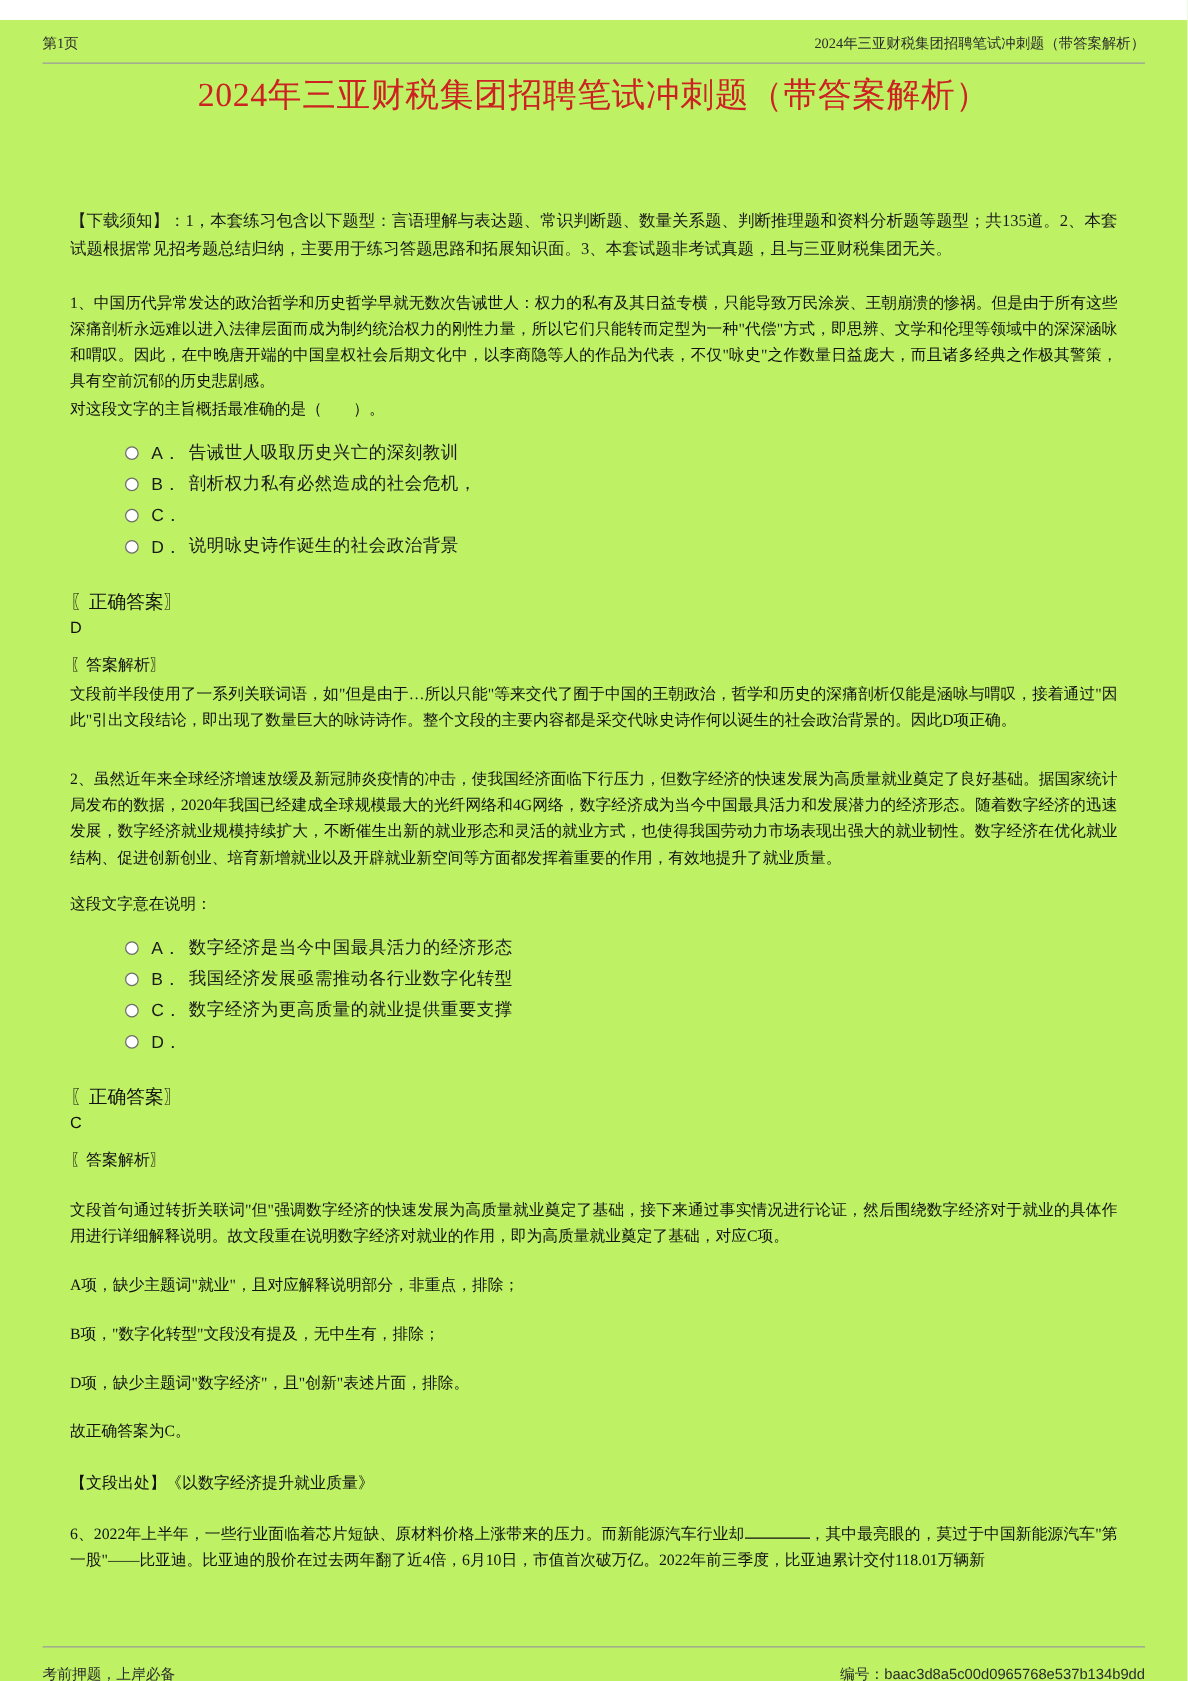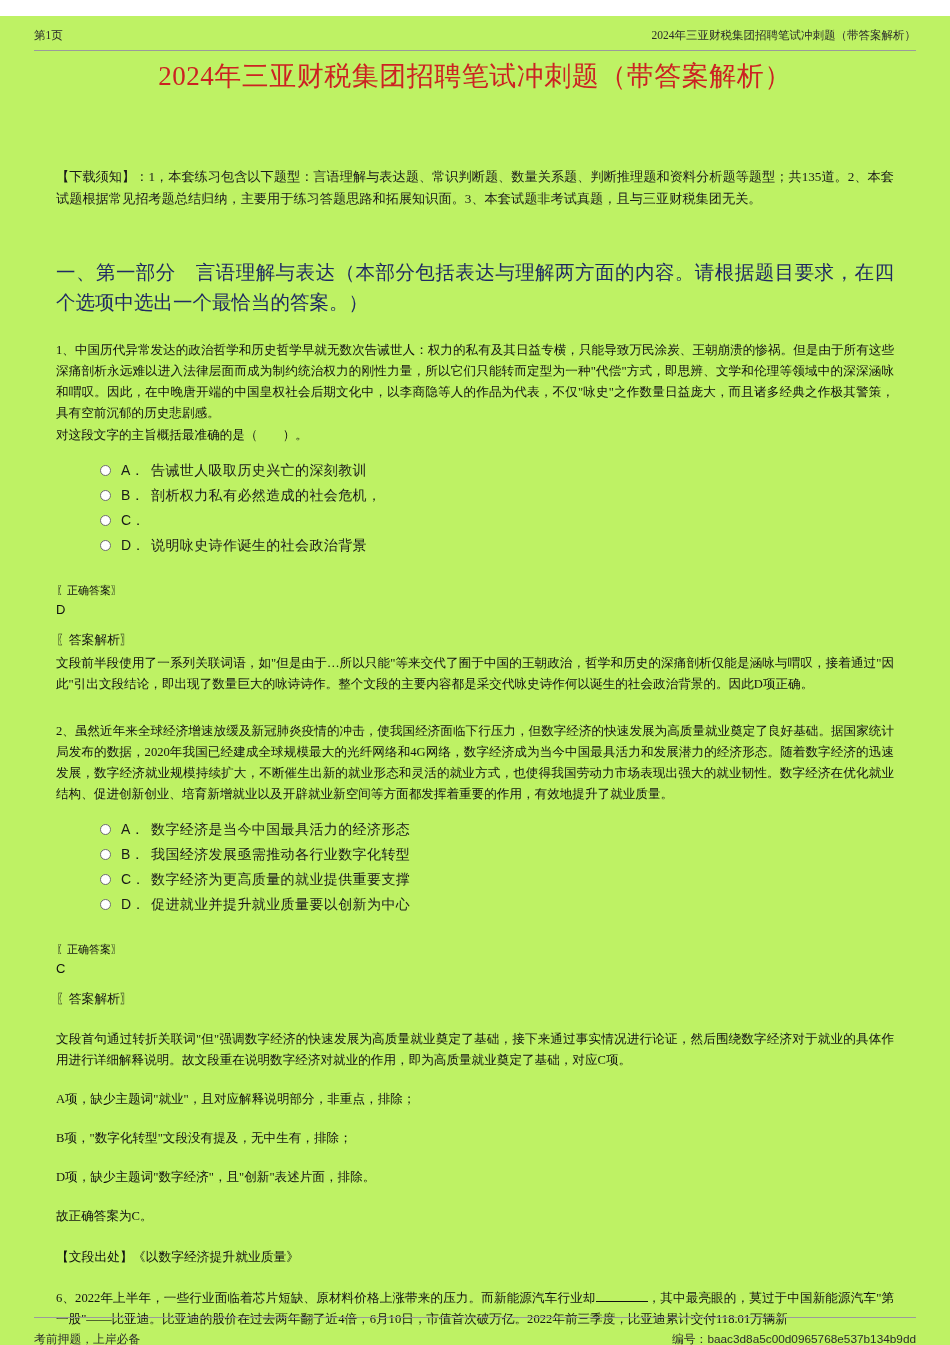--- a/index.html
+++ b/index.html
@@ -119,21 +119,21 @@
     width: 30px;
   }
   .opt-text {
     flex: 1 1 auto;
     letter-spacing: 0.4px;
   }
 
   
   .ans-label {
     margin-top: 22px;
-    font-size: 11px;
+    font-size: 15px;
     line-height: 20px;
     color: #111111;
   }
   .ans-value {
     font-family: "Liberation Sans", sans-serif;
     font-size: 13px;
     line-height: 20px;
     color: #111111;
   }
   .ana-label {
@@ -199,21 +199,20 @@
     <span class="rh-left">第1页</span>
     <span class="rh-right">2024年三亚财税集团招聘笔试冲刺题（带答案解析）</span>
   </div>
 
   <div class="doc-title">2024年三亚财税集团招聘笔试冲刺题（带答案解析）</div>
 
   <div class="content">
 
     <div class="notice">【下载须知】：1，本套练习包含以下题型：言语理解与表达题、常识判断题、数量关系题、判断推理题和资料分析题等题型；共135道。2、本套试题根据常见招考题总结归纳，主要用于练习答题思路和拓展知识面。3、本套试题非考试真题，且与三亚财税集团无关。</div>
 
-    <div class="section-head">一、第一部分　言语理解与表达（本部分包括表达与理解两方面的内容。请根据题目要求，在四个选项中选出一个最恰当的答案。）</div>
 
     <div class="q-block">
       <div class="q-stem">1、中国历代异常发达的政治哲学和历史哲学早就无数次告诫世人：权力的私有及其日益专横，只能导致万民涂炭、王朝崩溃的惨祸。但是由于所有这些深痛剖析永远难以进入法律层面而成为制约统治权力的刚性力量，所以它们只能转而定型为一种"代偿"方式，即思辨、文学和伦理等领域中的深深涵咏和喟叹。因此，在中晚唐开端的中国皇权社会后期文化中，以李商隐等人的作品为代表，不仅"咏史"之作数量日益庞大，而且诸多经典之作极其警策，具有空前沉郁的历史悲剧感。</div>
       <div class="q-prompt">对这段文字的主旨概括最准确的是（　　）。</div>
 
       <div class="options">
         <div class="opt-row">
           <span class="opt-radio"></span>
           <span class="opt-letter">A．</span>
           <span class="opt-text">告诫世人吸取历史兴亡的深刻教训</span>
@@ -235,41 +234,41 @@
       </div>
 
       <div class="ans-label">〖正确答案〗</div>
       <div class="ans-value">D</div>
       <div class="ana-label">〖答案解析〗</div>
       <div class="ana-text">文段前半段使用了一系列关联词语，如"但是由于…所以只能"等来交代了囿于中国的王朝政治，哲学和历史的深痛剖析仅能是涵咏与喟叹，接着通过"因此"引出文段结论，即出现了数量巨大的咏诗诗作。整个文段的主要内容都是采交代咏史诗作何以诞生的社会政治背景的。因此D项正确。</div>
     </div>
 
     <div class="q-block" style="margin-top:26px;">
       <div class="q-stem">2、虽然近年来全球经济增速放缓及新冠肺炎疫情的冲击，使我国经济面临下行压力，但数字经济的快速发展为高质量就业奠定了良好基础。据国家统计局发布的数据，2020年我国已经建成全球规模最大的光纤网络和4G网络，数字经济成为当今中国最具活力和发展潜力的经济形态。随着数字经济的迅速发展，数字经济就业规模持续扩大，不断催生出新的就业形态和灵活的就业方式，也使得我国劳动力市场表现出强大的就业韧性。数字经济在优化就业结构、促进创新创业、培育新增就业以及开辟就业新空间等方面都发挥着重要的作用，有效地提升了就业质量。</div>
+      <div class="q-prompt spaced">这段文字意在说明：</div>
 
       <div class="options">
         <div class="opt-row">
           <span class="opt-radio"></span>
           <span class="opt-letter">A．</span>
           <span class="opt-text">数字经济是当今中国最具活力的经济形态</span>
         </div>
         <div class="opt-row">
           <span class="opt-radio"></span>
           <span class="opt-letter">B．</span>
           <span class="opt-text">我国经济发展亟需推动各行业数字化转型</span>
         </div>
         <div class="opt-row">
           <span class="opt-radio"></span>
           <span class="opt-letter">C．</span>
           <span class="opt-text">数字经济为更高质量的就业提供重要支撑</span>
         </div>
         <div class="opt-row">
           <span class="opt-radio"></span>
           <span class="opt-letter">D．</span>
-          <span class="opt-text">促进就业并提升就业质量要以创新为中心</span>
         </div>
       </div>
 
       <div class="ans-label">〖正确答案〗</div>
       <div class="ans-value">C</div>
       <div class="ana-label">〖答案解析〗</div>
 
       <div class="ana-text gap2">文段首句通过转折关联词"但"强调数字经济的快速发展为高质量就业奠定了基础，接下来通过事实情况进行论证，然后围绕数字经济对于就业的具体作用进行详细解释说明。故文段重在说明数字经济对就业的作用，即为高质量就业奠定了基础，对应C项。</div>
       <div class="ana-text gap">A项，缺少主题词"就业"，且对应解释说明部分，非重点，排除；</div>
       <div class="ana-text gap">B项，"数字化转型"文段没有提及，无中生有，排除；</div>

